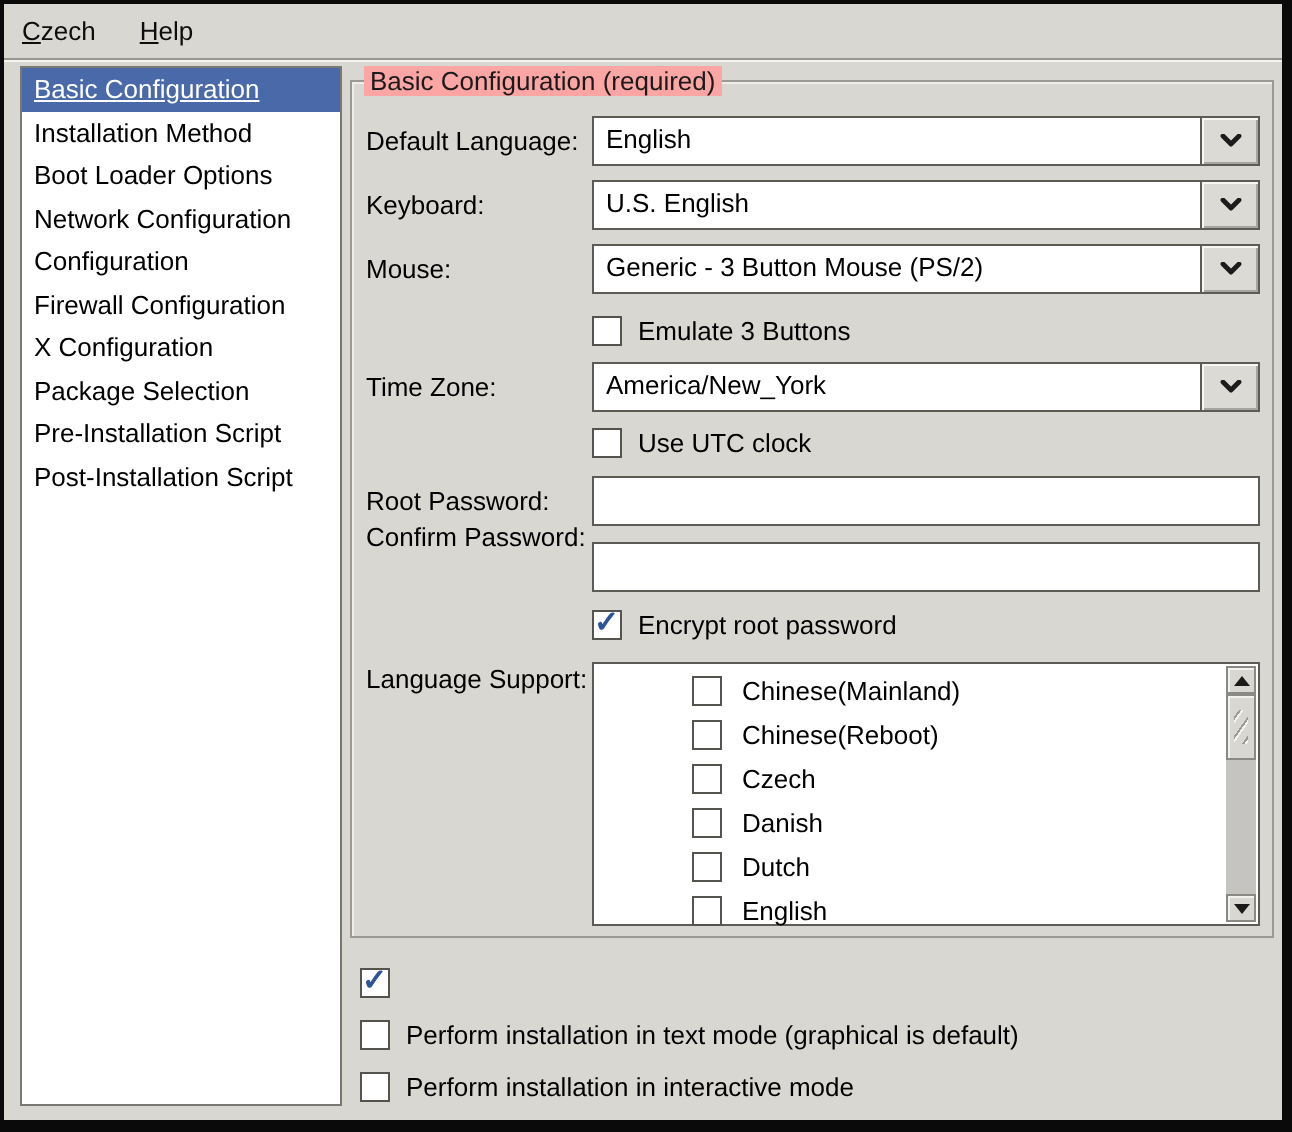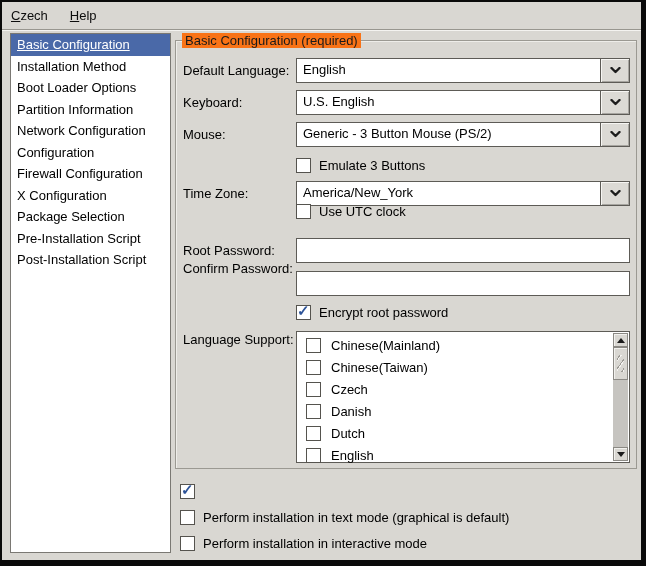--- a/index.html
+++ b/index.html
@@ -17,21 +17,21 @@
   .sidebar{position:absolute;left:8px;top:31px;width:161px;height:520px;background:#ffffff;
            border:1px solid #7a7873;box-sizing:border-box;}
   .sidebar-item{height:21.5px;line-height:21.5px;padding-left:6px;font-size:13px;color:#000;
                 white-space:nowrap;overflow:hidden;}
   .sidebar-item.selected{background:#4a69a8;color:#fff;text-decoration:underline;}
 
   
   .frame{position:absolute;left:173px;top:38px;width:460px;height:427px;
          border:1px solid #9b9992;box-shadow:inset 1px 1px 0 #eeede9;}
   .frame-title{position:absolute;left:180px;top:31px;font-size:13px;color:#1a1a1a;
-               background:#f97316;padding:0 3px;z-index:2;}
+               background:#fca5a5;padding:0 3px;z-index:2;}
 
   .flabel{position:absolute;left:181px;height:25px;line-height:25px;font-size:13px;color:#000;}
 
   
   .combo{position:absolute;left:294px;width:334px;height:25px;background:#fff;
          border:1px solid #5d5b56;box-sizing:border-box;}
   .combo-value{position:absolute;left:6px;top:0;line-height:22px;font-size:13px;color:#000;white-space:nowrap;}
   .combo-btn{position:absolute;right:0;top:0;bottom:0;width:28px;background:#dcdad5;
              border-left:1px solid #5d5b56;display:flex;align-items:center;justify-content:center;
              box-shadow:inset 1px 1px 0 #f7f6f3,inset -1px -1px 0 #a7a5a0;}
@@ -45,21 +45,21 @@
   .chkrow{position:absolute;display:flex;align-items:flex-end;gap:8px;height:17px;}
   .checkbox{width:13px;height:13px;background:#fff;border:1px solid #55534e;position:relative;flex:none;}
   .check{display:none;position:absolute;left:0px;top:-4px;font-size:15px;font-weight:bold;color:#2d5398;}
   .chkrow.checked .check{display:block;}
   .chklabel{font-size:13px;color:#000;white-space:nowrap;}
 
   
   .langlist{position:absolute;left:294px;top:329px;width:334px;height:132px;background:#fff;
             border:1px solid #5d5b56;box-sizing:border-box;}
   .langitems{position:absolute;left:0;top:2px;right:16px;}
-  .langitem{display:flex;align-items:center;gap:10px;height:22px;padding-left:9px;}
+  .langitem{display:flex;align-items:center;gap:10px;height:22px;padding-left:9px;margin-left:40px;}
 
   
   .scrollbar{position:absolute;top:1px;right:1px;bottom:1px;width:15px;background:#c6c4c0;}
   .sb-btn{position:absolute;left:0;width:15px;height:14px;background:#d9d7d2;border:1px solid #8b8984;
           box-sizing:border-box;display:flex;align-items:center;justify-content:center;
           box-shadow:inset 1px 1px 0 #f2f1ee;}
   .sb-up{top:0;}
   .sb-down{bottom:0;}
   .sb-thumb{position:absolute;left:0;top:14px;width:15px;height:33px;background:#d9d7d2;
             border:1px solid #8b8984;box-sizing:border-box;box-shadow:inset 1px 1px 0 #f2f1ee;}
@@ -86,21 +86,20 @@
     </div>
 
     <div class="sidebar">
 
         <div class="sidebar-item selected">Basic Configuration</div>
 
         <div class="sidebar-item">Installation Method</div>
 
         <div class="sidebar-item">Boot Loader Options</div>
 
-        <div class="sidebar-item">Partition Information</div>
 
         <div class="sidebar-item">Network Configuration</div>
 
         <div class="sidebar-item">Configuration</div>
 
         <div class="sidebar-item">Firewall Configuration</div>
 
         <div class="sidebar-item">X Configuration</div>
 
         <div class="sidebar-item">Package Selection</div>
@@ -151,21 +150,21 @@
     <div class="flabel" style="top:179px">Time Zone:</div>
     <div class="combo" style="top:179px">
       <div class="combo-value">America/New_York</div>
       <div class="combo-btn">
         <svg width="11" height="7" viewBox="0 0 11 7">
             <path d="M1.5 1 L5.5 5 L9.5 1" fill="none" stroke="#1c1c1c" stroke-width="2.4" stroke-linecap="round" stroke-linejoin="round"></path>
           </svg>
       </div>
     </div>
 
-    <div class="chkrow" style="left:294px;top:200px">
+    <div class="chkrow" style="left:294px;top:210px">
       <span class="checkbox"></span>
       <span class="chklabel">Use UTC clock</span>
     </div>
 
     <div class="flabel" style="top:236px">Root Password:</div>
     <input type="text" class="entry" style="top: 236px;" value="">
 
     <div class="flabel" style="top:254px">Confirm Password:</div>
     <input type="text" class="entry" style="top: 269px;" value="">
 
@@ -180,21 +179,21 @@
     <div class="langlist">
       <div class="langitems">
 
           <div class="langitem">
             <span class="checkbox"></span>
             <span class="chklabel">Chinese(Mainland)</span>
           </div>
 
           <div class="langitem">
             <span class="checkbox"></span>
-            <span class="chklabel">Chinese(Taiwan)</span>
+            <span class="chklabel">Chinese(Reboot)</span>
           </div>
 
           <div class="langitem">
             <span class="checkbox"></span>
             <span class="chklabel">Czech</span>
           </div>
 
           <div class="langitem">
             <span class="checkbox"></span>
             <span class="chklabel">Danish</span>

